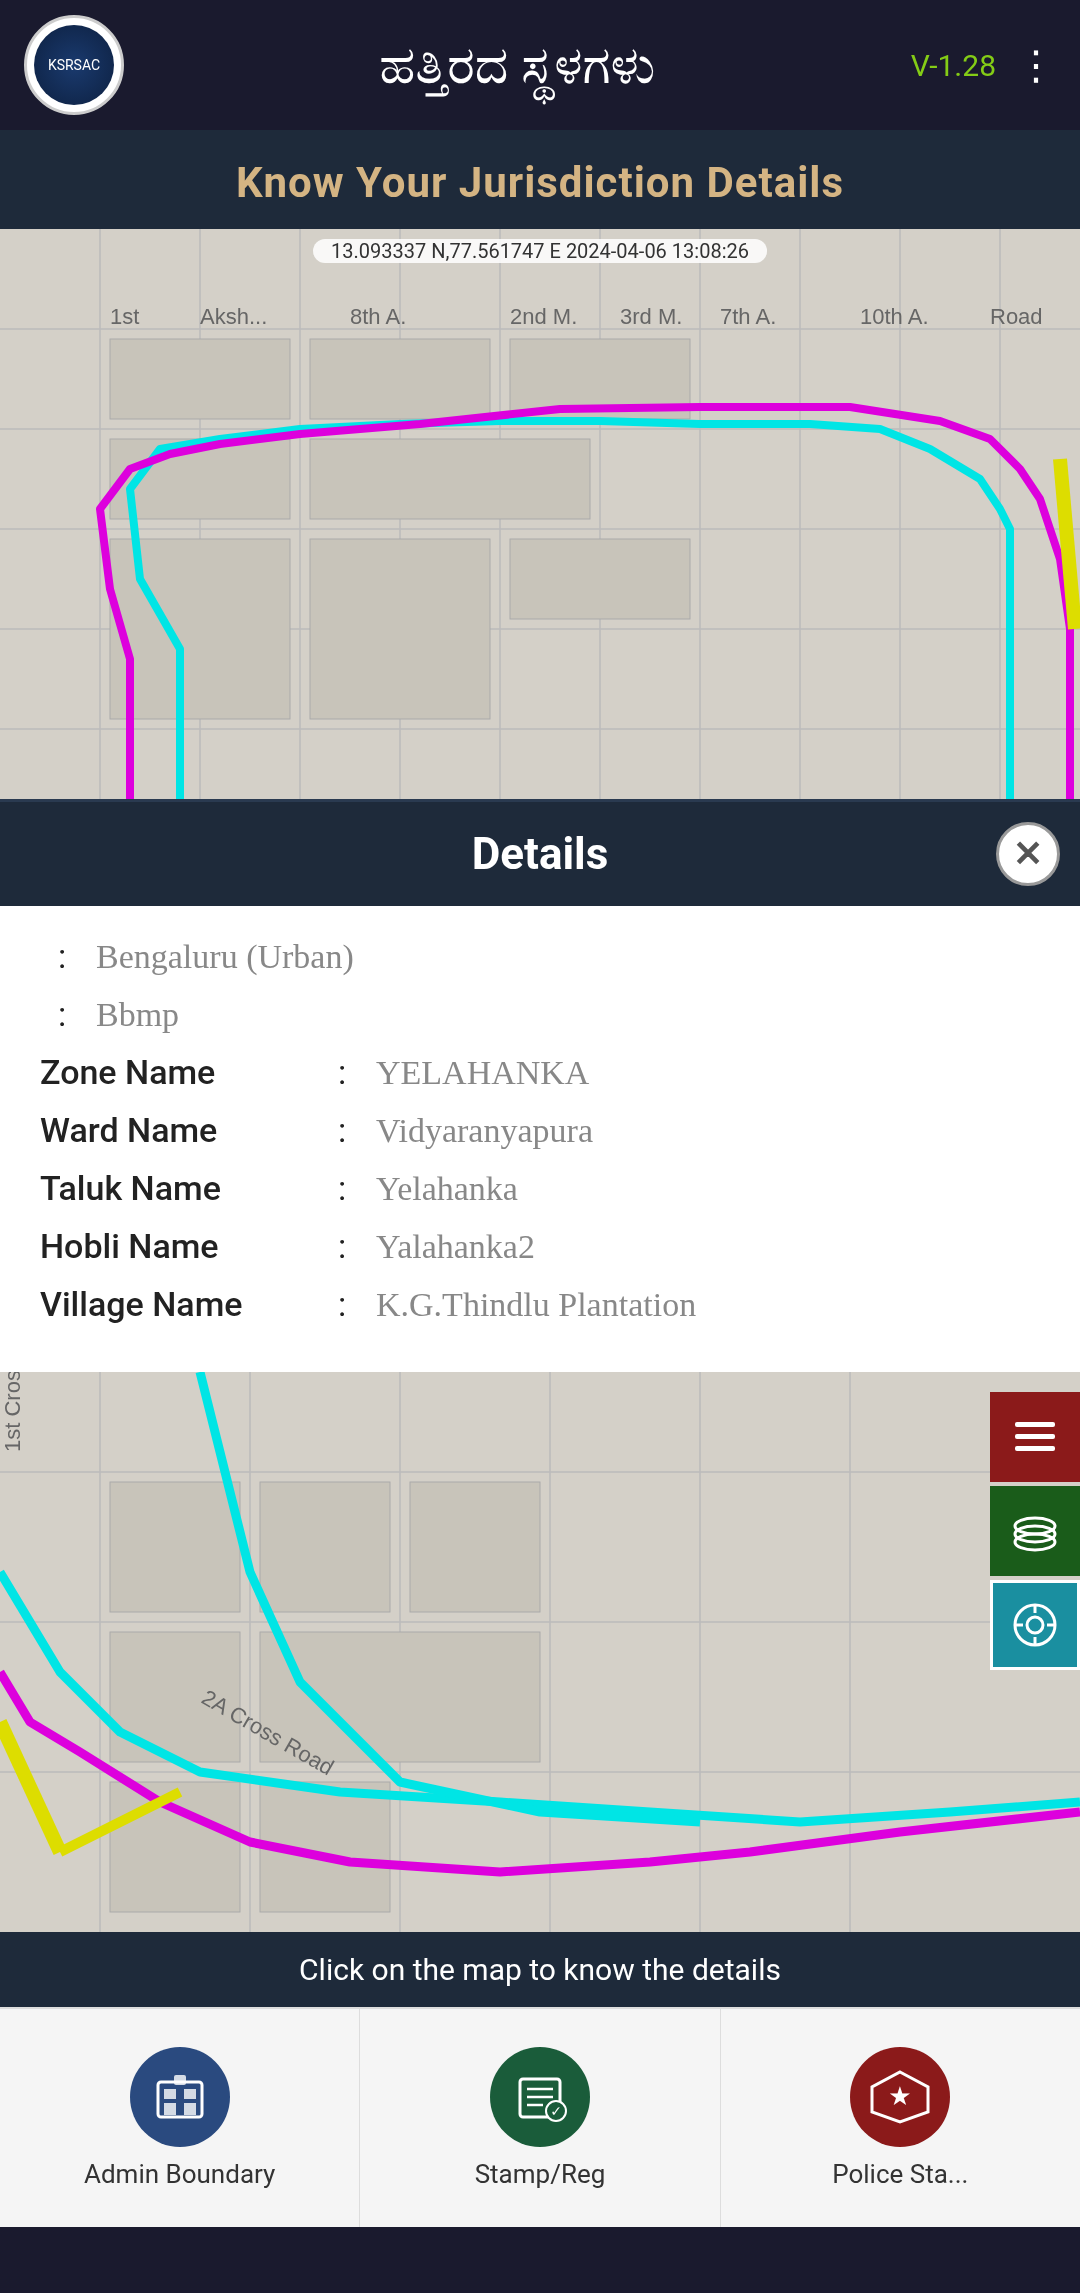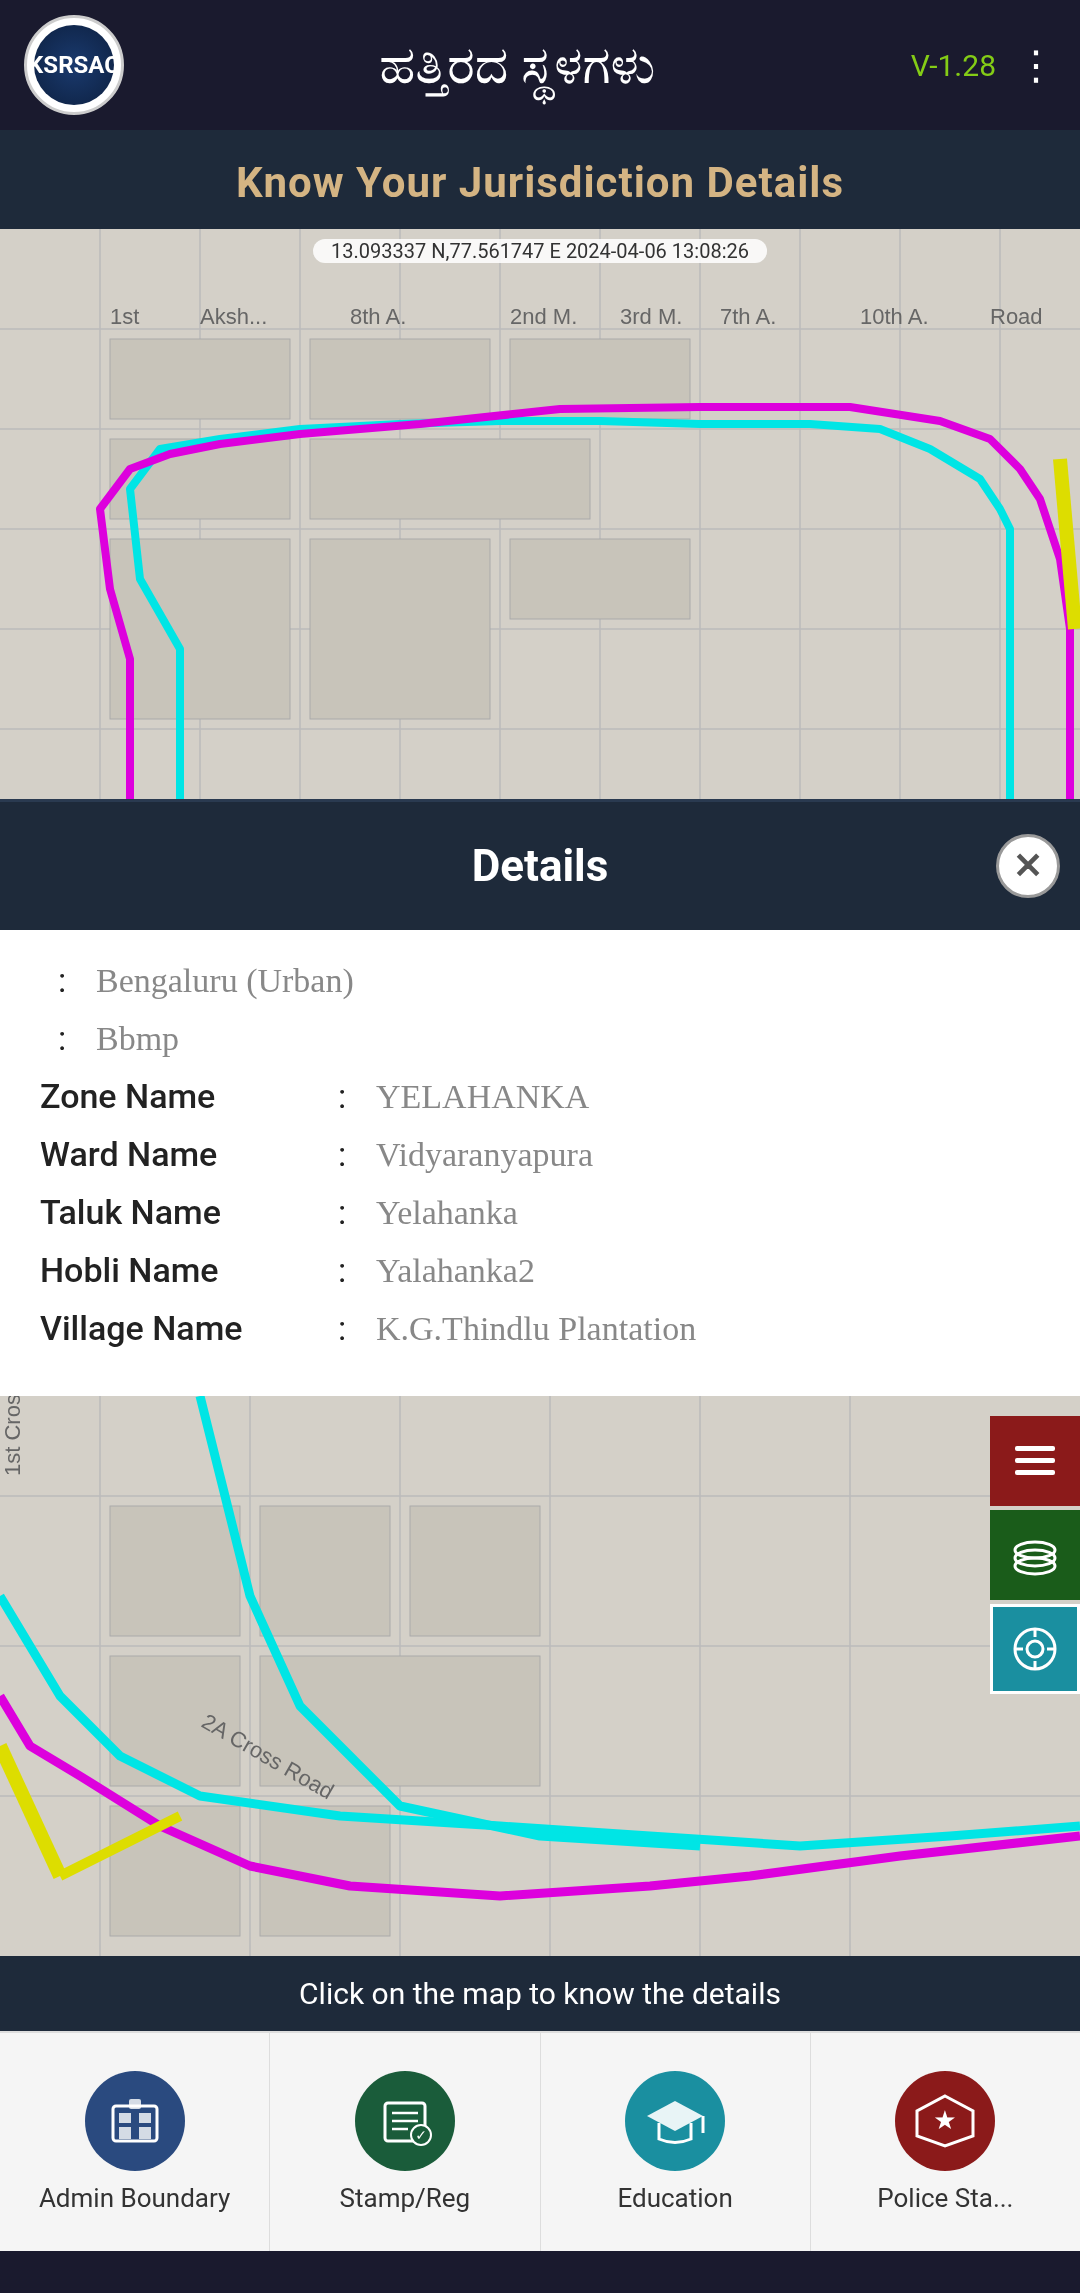--- a/index.html
+++ b/index.html
@@ -37,22 +37,22 @@
       height: 80px;
       background: radial-gradient(circle, #1a3a6e 0%, #0d2040 100%);
       border-radius: 50%;
       display: flex;
       align-items: center;
       justify-content: center;
       position: relative;
     }
     .logo-text-ks {
       color: #fff;
-      font-size: 24px;
-      font-weight: bold;
+      font-size: 14px;
+      font-weight: normal;
     }
     .header-title {
       flex: 1;
       text-align: center;
       color: #fff;
       font-size: 52px;
       font-weight: 500;
     }
     .header-version {
       color: #84cc16;
@@ -109,21 +109,21 @@
       background: #fff;
       border-top: 3px solid #2a3a50;
       position: relative;
       z-index: 20;
     }
     .details-header {
       background: #1e2a3a;
       display: flex;
       align-items: center;
       justify-content: center;
-      padding: 38px 20px;
+      padding: 26px 20px;
       position: relative;
     }
     .details-title {
       color: #fff;
       font-size: 44px;
       font-weight: bold;
     }
     .close-btn {
       position: absolute;
       right: 20px;
@@ -451,30 +451,20 @@
         <line x1="17" y1="22" x2="43" y2="22" stroke="white" stroke-width="2.5"></line>
         <line x1="17" y1="30" x2="43" y2="30" stroke="white" stroke-width="2.5"></line>
         <line x1="17" y1="38" x2="33" y2="38" stroke="white" stroke-width="2.5"></line>
         <circle cx="46" cy="44" r="10" fill="#1a5c3a" stroke="white" stroke-width="2"></circle>
         <text x="46" y="49" text-anchor="middle" font-size="14" fill="white">✓</text>
       </svg>
     </div>
     <span class="nav-label">Stamp/Reg</span>
   </div>
   <div class="nav-item">
-    <div class="nav-icon-circle nav-icon-edu">
-      <svg width="60" height="60" viewBox="0 0 60 60">
-        <polygon points="30,10 58,25 30,40 2,25" fill="white" opacity="0.9"></polygon>
-        <path d="M14,32 L14,48 Q30,55 46,48 L46,32" fill="none" stroke="white" stroke-width="3"></path>
-        <line x1="58" y1="25" x2="58" y2="42" stroke="white" stroke-width="3"></line>
-      </svg>
-    </div>
-    <span class="nav-label">Education</span>
-  </div>
-  <div class="nav-item">
     <div class="nav-icon-circle nav-icon-police">
       <svg width="60" height="60" viewBox="0 0 60 60">
         <polygon points="30,5 58,20 58,45 30,55 2,45 2,20" fill="none" stroke="white" stroke-width="3"></polygon>
         <text x="30" y="38" text-anchor="middle" font-size="26" fill="white">★</text>
       </svg>
     </div>
     <span class="nav-label">Police Sta...</span>
   </div>
 </div>
 

